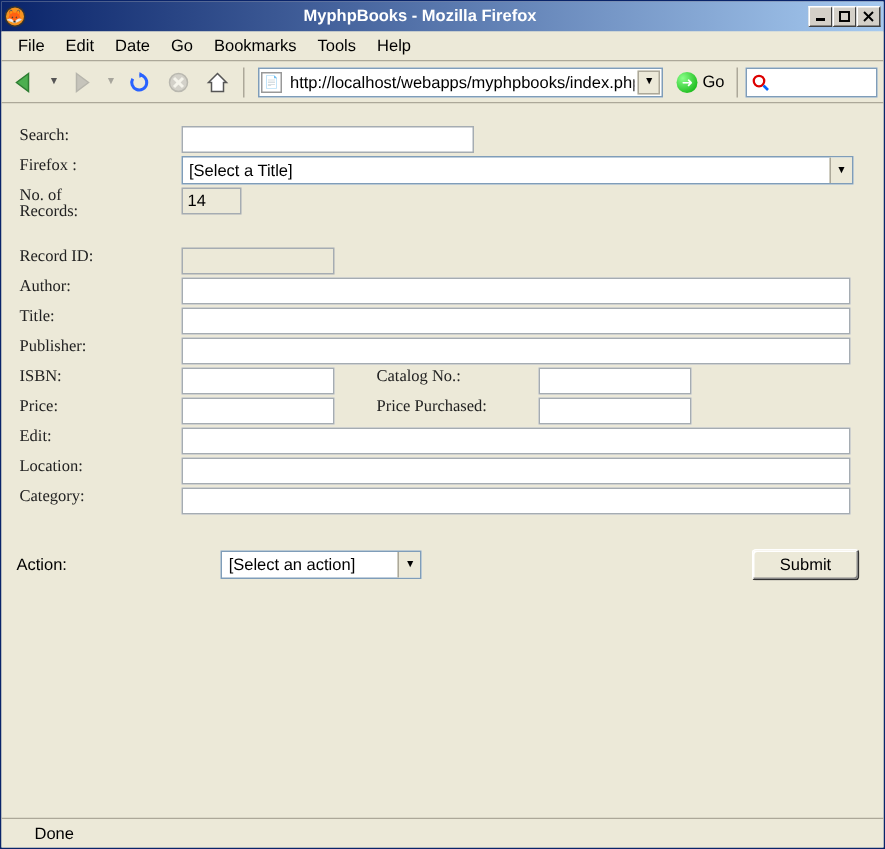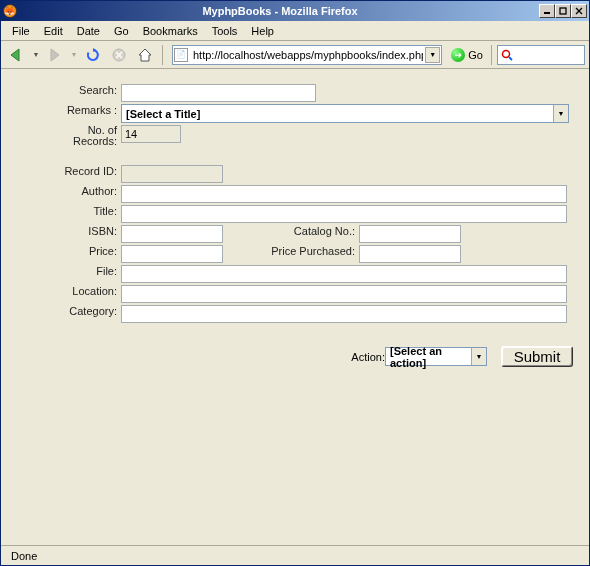--- a/index.html
+++ b/index.html
@@ -138,26 +138,27 @@
   table.formtbl {
     border-collapse: collapse;
     width: 100%;
   }
   table.formtbl td {
     padding: 1px 2px;
     vertical-align: top;
     font-size: 11px;
   }
   td.lbl {
-    text-align: right;
+    text-align: left;
     width: 108px;
     padding-right: 6px;
     padding-top:3px;
     white-space: nowrap;
     color:#222;
+    font-family:Liberation Serif, serif;
   }
   .tinput {
     height: 18px;
     border: 1px solid #a5acb2;
     background: #fff;
     font-size: 11px;
     padding: 1px 3px;
   }
   .roinput {
     height: 18px;
@@ -167,67 +168,67 @@
     padding: 1px 3px;
   }
   .selectbox {
     height: 19px;
     border: 1px solid #7f9db9;
     background: #fff;
     font-size: 11px;
     display:flex;align-items:center;
     padding:0;
   }
-  .selectbox .stext{flex:1;padding:0 4px;font-weight:bold;}
+  .selectbox .stext{flex:1;padding:0 4px;}
   .selectbox .sarrow{
     width:15px;height:100%;background:#ece9d8;border-left:1px solid #aca899;
     display:flex;align-items:center;justify-content:center;font-size:7px;
   }
   textarea.remarks {
     width: 446px; height: 74px;
     border: 1px solid #a5acb2;
     background: #fff;
     resize: none;
     font-family: inherit;font-size:11px;
     padding:2px;
   }
   .actionrow {
-    display:flex;justify-content:flex-end;align-items:center;gap:0;
+    display:flex;justify-content:space-between;align-items:center;gap:0;
     margin-top:22px;
     padding-right:6px;
   }
   .btn {
     height: 21px;
     min-width:72px;
     background: #ece9d8;
     border: 1px solid #333;
     border-top-color:#fff;border-left-color:#fff;
     border-radius:3px;
     box-shadow: inset -1px -1px #888, inset 1px 1px #fff;
-    font-size:15px;
+    font-size:11px;
     display:flex;align-items:center;justify-content:center;
     padding:0 10px;
   }
   .spacer-row td { height: 16px; }
   
   .statusbar {
     height: 20px;
     border-top: 1px solid #aca899;
     background: #ece9d8;
     display: flex;
     align-items: center;
     padding: 0 4px;
     font-size: 11px;
   }
   .statusbar .cell {
     border: 1px solid #aca899;
     border-top-color:#fff;border-left-color:#fff;
     padding:1px 6px;height:16px;display:flex;align-items:center;
   }
-  .statusbar .cell.first{flex:0 0 auto;min-width:50px;border:none;}
+  .statusbar .cell.first{flex:0 0 auto;min-width:50px;border:none;margin-left:12px;}
   
   svg { display:block; }
 </style>
 </head>
 <body>
 
 <div class="window">
 
   <div class="titlebar">
     <div class="appicon">🦊</div>
@@ -315,77 +316,81 @@
   </div>
 
   <div class="content">
     <table class="formtbl">
       <tbody>
           <tr>
         <td class="lbl">Search:</td>
         <td colspan="3"><input class="tinput" style="width: 195px;" value=""></td>
       </tr>
       <tr>
-        <td class="lbl">Remarks :</td>
+        <td class="lbl">Firefox :</td>
         <td colspan="3">
           <div class="selectbox" style="width:448px">
             <div class="stext">[Select a Title]</div>
             <div class="sarrow">▼</div>
           </div>
         </td>
       </tr>
       <tr>
         <td class="lbl" style="line-height:11px">No. of<br>Records:</td>
-        <td colspan="3"><input class="roinput" style="width: 60px;" readonly="" value="14"></td>
+        <td colspan="3"><input class="roinput" style="width: 40px;" readonly="" value="14"></td>
       </tr>
       <tr class="spacer-row">
             <td colspan="4"></td>
           </tr>
       <tr>
         <td class="lbl">Record ID:</td>
         <td colspan="3"><input class="roinput" style="width: 102px;" readonly="" value=""></td>
       </tr>
       <tr>
         <td class="lbl">Author:</td>
         <td colspan="3"><input class="tinput" style="width: 446px;" value=""></td>
       </tr>
       <tr>
         <td class="lbl">Title:</td>
+        <td colspan="3"><input class="tinput" style="width: 446px;" value=""></td>
+      </tr>
+      <tr>
+        <td class="lbl">Publisher:</td>
         <td colspan="3"><input class="tinput" style="width: 446px;" value=""></td>
       </tr>
       <tr>
         <td class="lbl">ISBN:</td>
         <td style="width:130px"><input class="tinput" style="width: 102px;" value=""></td>
         <td class="lbl" style="width:90px">Catalog No.:</td>
         <td><input class="tinput" style="width: 102px;" value=""></td>
       </tr>
       <tr>
         <td class="lbl">Price:</td>
         <td><input class="tinput" style="width: 102px;" value=""></td>
         <td class="lbl">Price Purchased:</td>
         <td><input class="tinput" style="width: 102px;" value=""></td>
       </tr>
       <tr>
-        <td class="lbl">File:</td>
+        <td class="lbl">Edit:</td>
         <td colspan="3"><input class="tinput" style="width: 446px;" value=""></td>
       </tr>
       <tr>
         <td class="lbl">Location:</td>
         <td colspan="3"><input class="tinput" style="width: 446px;" value=""></td>
       </tr>
       <tr>
         <td class="lbl">Category:</td>
         <td colspan="3"><input class="tinput" style="width: 446px;" value=""></td>
       </tr>
     </tbody>
       </table>
 
     <div class="actionrow">
       <span>Action:</span>
-      <div class="selectbox" style="width:102px">
+      <div class="selectbox" style="width:134px">
         <div class="stext">[Select an action]</div>
         <div class="sarrow">▼</div>
       </div>
       <div style="width:14px"></div>
       <div class="btn">
         <span>Submit</span>
       </div>
     </div>
   </div>
 

